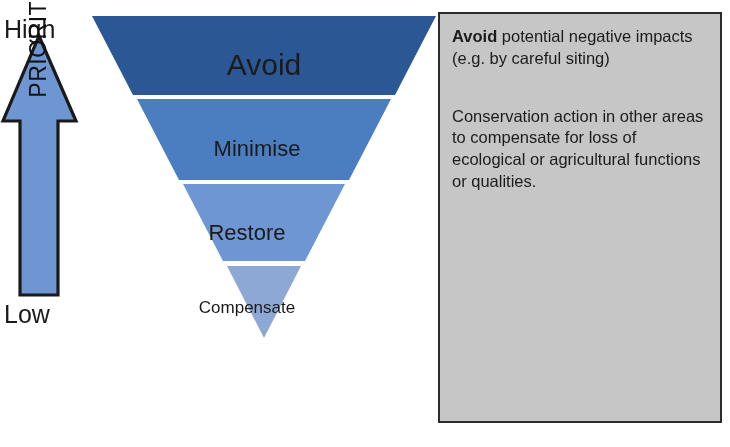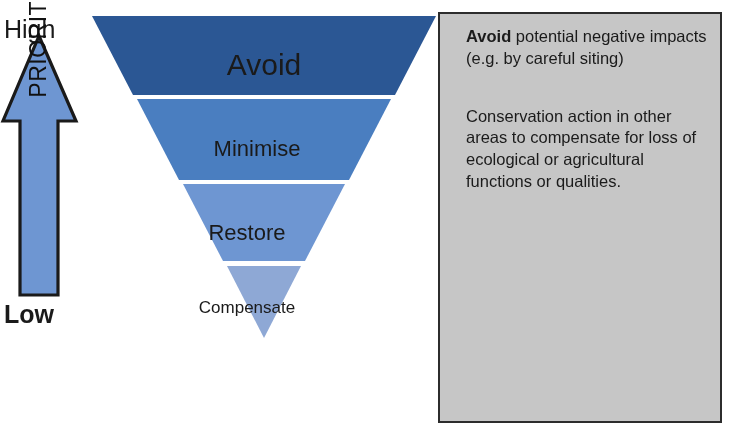--- a/index.html
+++ b/index.html
@@ -20,21 +20,21 @@
 
   
   .scale-label {
     position: absolute;
     font-size: 25px;
     color: #1a1a1a;
     line-height: 1;
     white-space: nowrap;
   }
   #label-high { left: 4px;  top: 17px; }
-  #label-low  { left: 4px;  top: 302px; font-weight: bold; }
+  #label-low  { left: 4px;  top: 302px; }
 
   
   #prioritise-arrow {
     position: absolute;
     left: 0px;
     top: 33px;
     width: 80px;
     height: 268px;
   }
   #prioritise-text {
@@ -88,21 +88,21 @@
   
   #description-panel {
     position: absolute;
     left: 438px;
     top: 12px;
     width: 284px;
     height: 411px;
     background: #c6c6c6;
     border: 2px solid #2c2c2c;
     box-sizing: border-box;
-    padding: 12px 10px 10px 26px;
+    padding: 12px 10px 10px 12px;
   }
   #description-panel p {
     margin: 0 0 17px 0;
     font-size: 16.5px;
     line-height: 1.32;
     color: #1b1b1b;
   }
   #description-panel p:last-child { margin-bottom: 0; margin-top: 36px; }
   #description-panel b { font-weight: bold; }
 </style>

